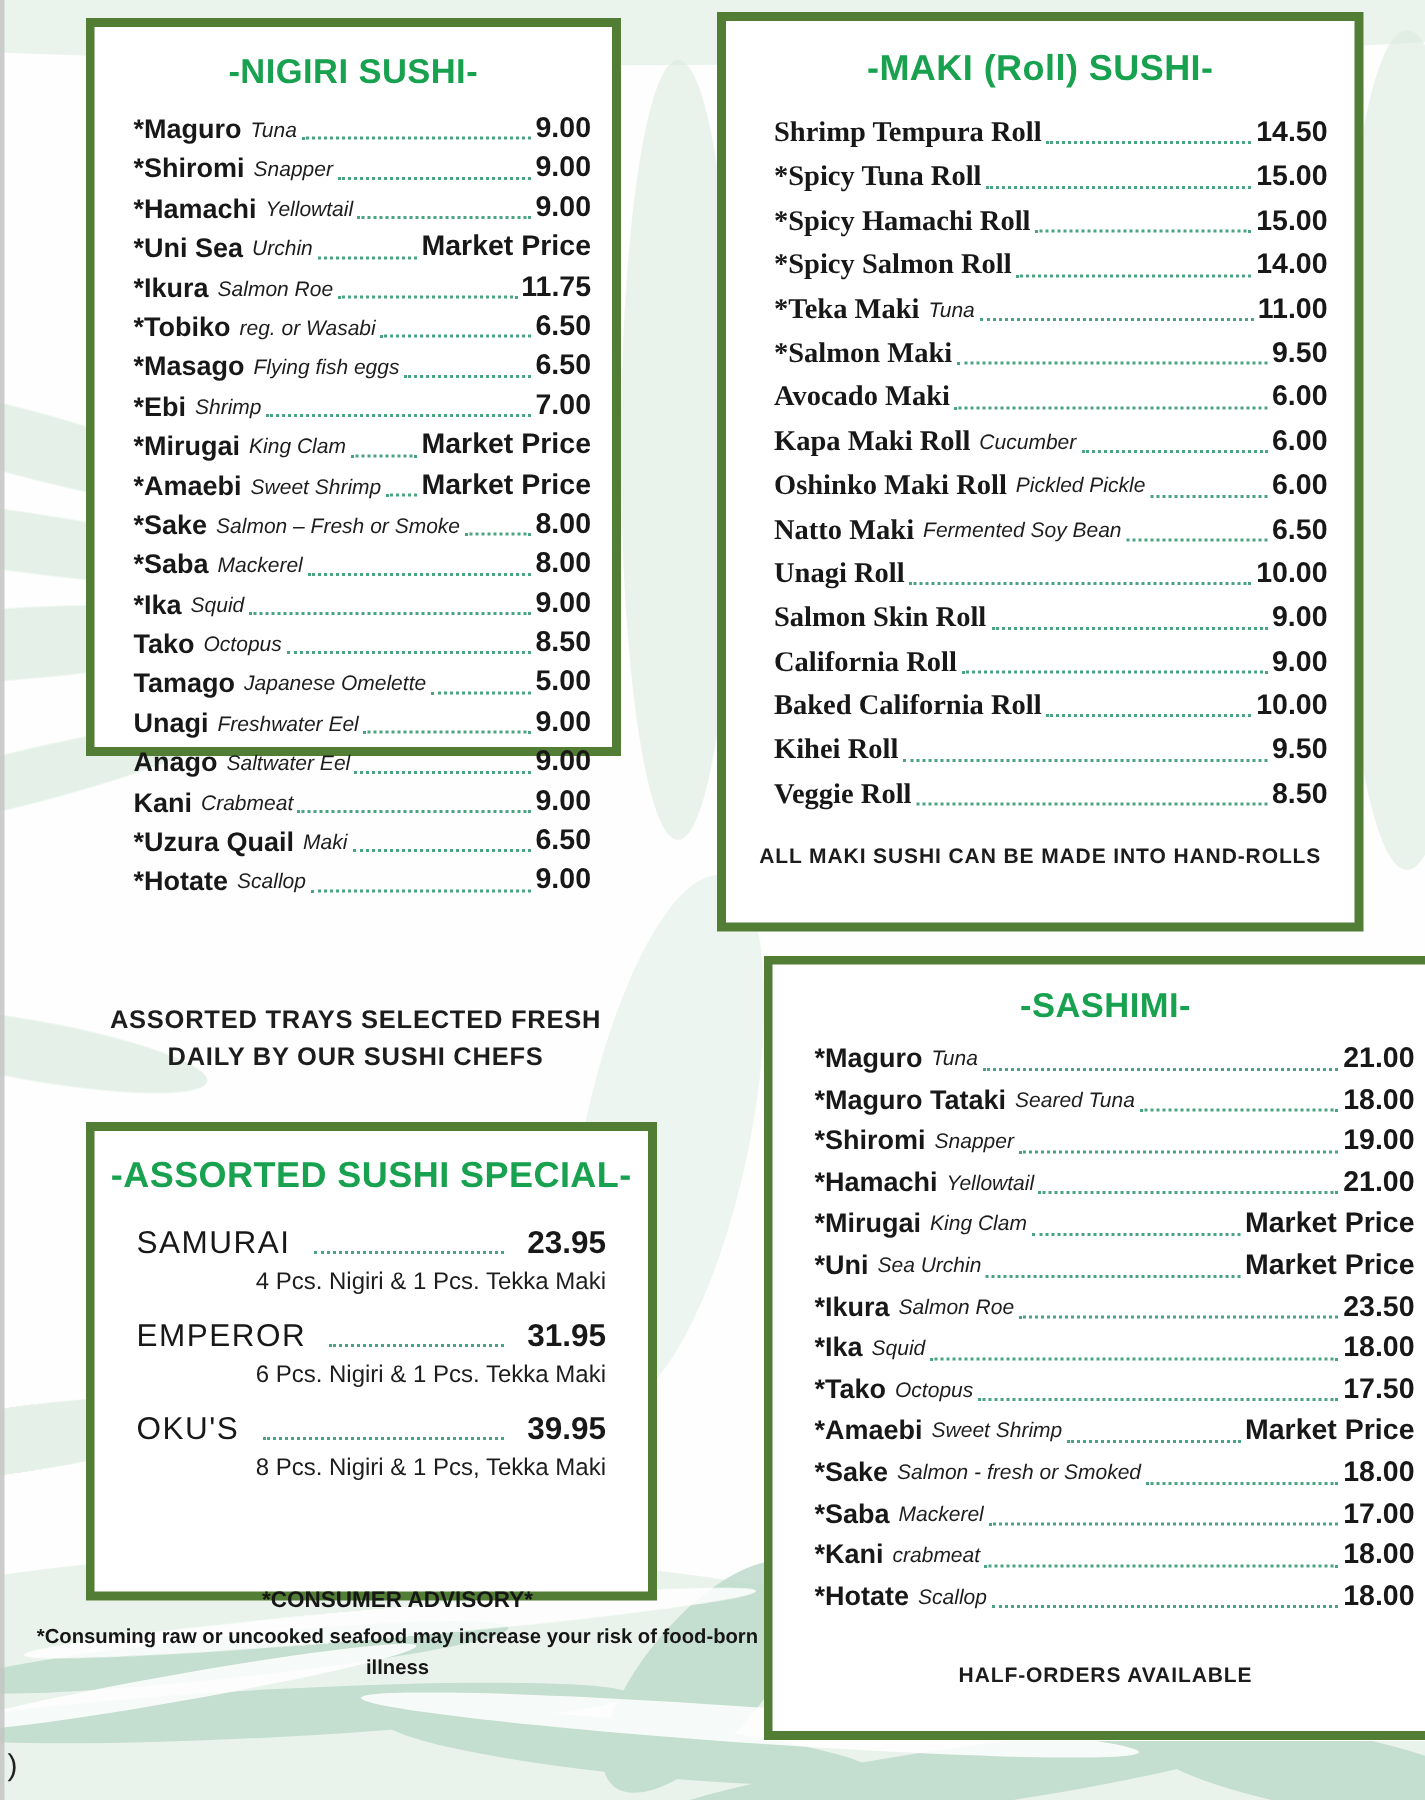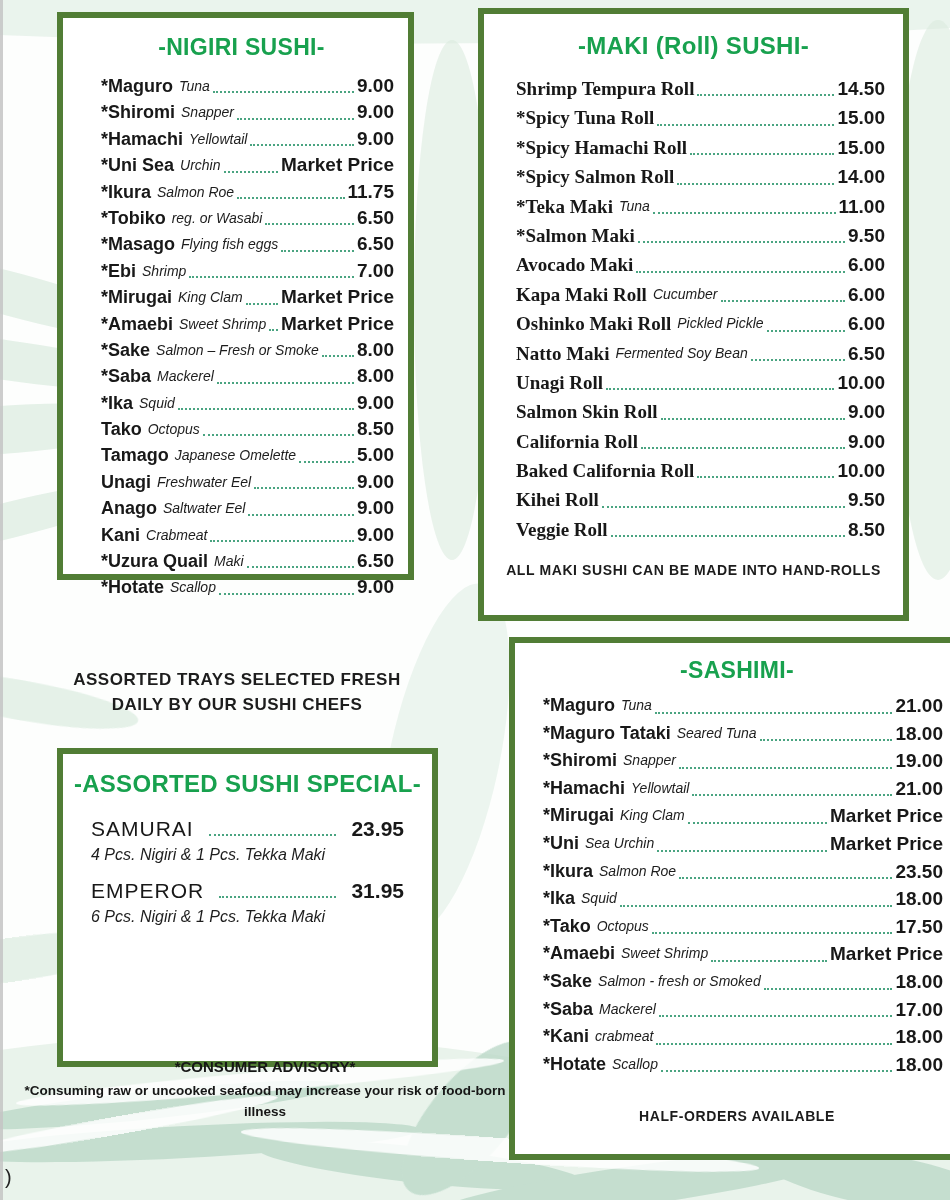--- a/index.html
+++ b/index.html
@@ -21,21 +21,21 @@
   .bg-svg{position:absolute;inset:0;width:950px;height:1200px;}
   .edge-strip{position:absolute;left:0;top:0;width:3px;height:1200px;background:#c4c4c4;opacity:.85;}
   .scan-artifact{position:absolute;left:5px;top:1166px;font-size:20px;color:#222;}
 
   .menu-box{
     position:absolute;
     box-sizing:border-box;
     background:#ffffff;
     border:6px solid var(--border);
   }
-  #box-nigiri{left:57px;top:12px;width:357px;height:568px;padding-left:12px;}
+  #box-nigiri{left:57px;top:12px;width:357px;height:492px;}
   #box-maki{left:478px;top:8px;width:431px;height:613px;}
   #box-special{left:57px;top:748px;width:381px;height:319px;}
   #box-sashimi{left:509px;top:637px;width:456px;height:523px;}
 
   .menu-box h2{
     text-align:center;color:var(--accent);
     font-weight:bold;letter-spacing:.3px;
   }
   #box-nigiri h2{font-size:23px;margin:16px 0 12px;}
   #box-maki h2{font-size:24px;margin:18px 0 14px;}
@@ -75,21 +75,21 @@
     position:absolute;left:57px;top:668px;width:360px;
     text-align:center;font-weight:bold;font-size:17px;
     letter-spacing:.5px;line-height:1.45;color:#1d1d1d;
   }
 
   .sp-item{margin-bottom:10px;}
   .sp-row{display:flex;white-space:nowrap;height:30px;line-height:30px;gap:12px;}
   .sp-name{font-size:21px;letter-spacing:1px;font-weight:normal;}
   .sp-row .dots{margin-bottom:8px;}
   .sp-price{font-weight:bold;font-size:21px;}
-  .sp-desc{text-align:left;font-style:italic;font-size:16px;line-height:22px;color:#1d1d1d;}
+  .sp-desc{text-align:right;font-size:16px;line-height:22px;color:#1d1d1d;}
 
   .advisory{
     position:absolute;left:5px;top:1058px;width:520px;
     text-align:center;color:#161616;
   }
   .advisory .adv-title{font-weight:bold;font-size:15px;margin-bottom:6px;}
   .advisory .adv-body{font-weight:bold;font-size:13.5px;line-height:1.55;}
 </style>
 </head>
 <body>
@@ -416,20 +416,28 @@
 
         <div class="sp-item">
           <div class="sp-row">
             <span class="sp-name">EMPEROR</span>
             <span class="dots"></span>
             <span class="sp-price">31.95</span>
           </div>
           <div class="sp-desc">6 Pcs. Nigiri &amp; 1 Pcs. Tekka Maki</div>
         </div>
 
+        <div class="sp-item">
+          <div class="sp-row">
+            <span class="sp-name">OKU'S</span>
+            <span class="dots"></span>
+            <span class="sp-price">39.95</span>
+          </div>
+          <div class="sp-desc">8 Pcs. Nigiri &amp; 1 Pcs, Tekka Maki</div>
+        </div>
       </div>
   </section>
 
   <div class="advisory">
     <div class="adv-title">*CONSUMER ADVISORY*</div>
     <div class="adv-body">*Consuming raw or uncooked seafood may increase your risk of food-born</div>
     <div class="adv-body">illness</div>
   </div>
 
   <section class="menu-box" id="box-sashimi">

